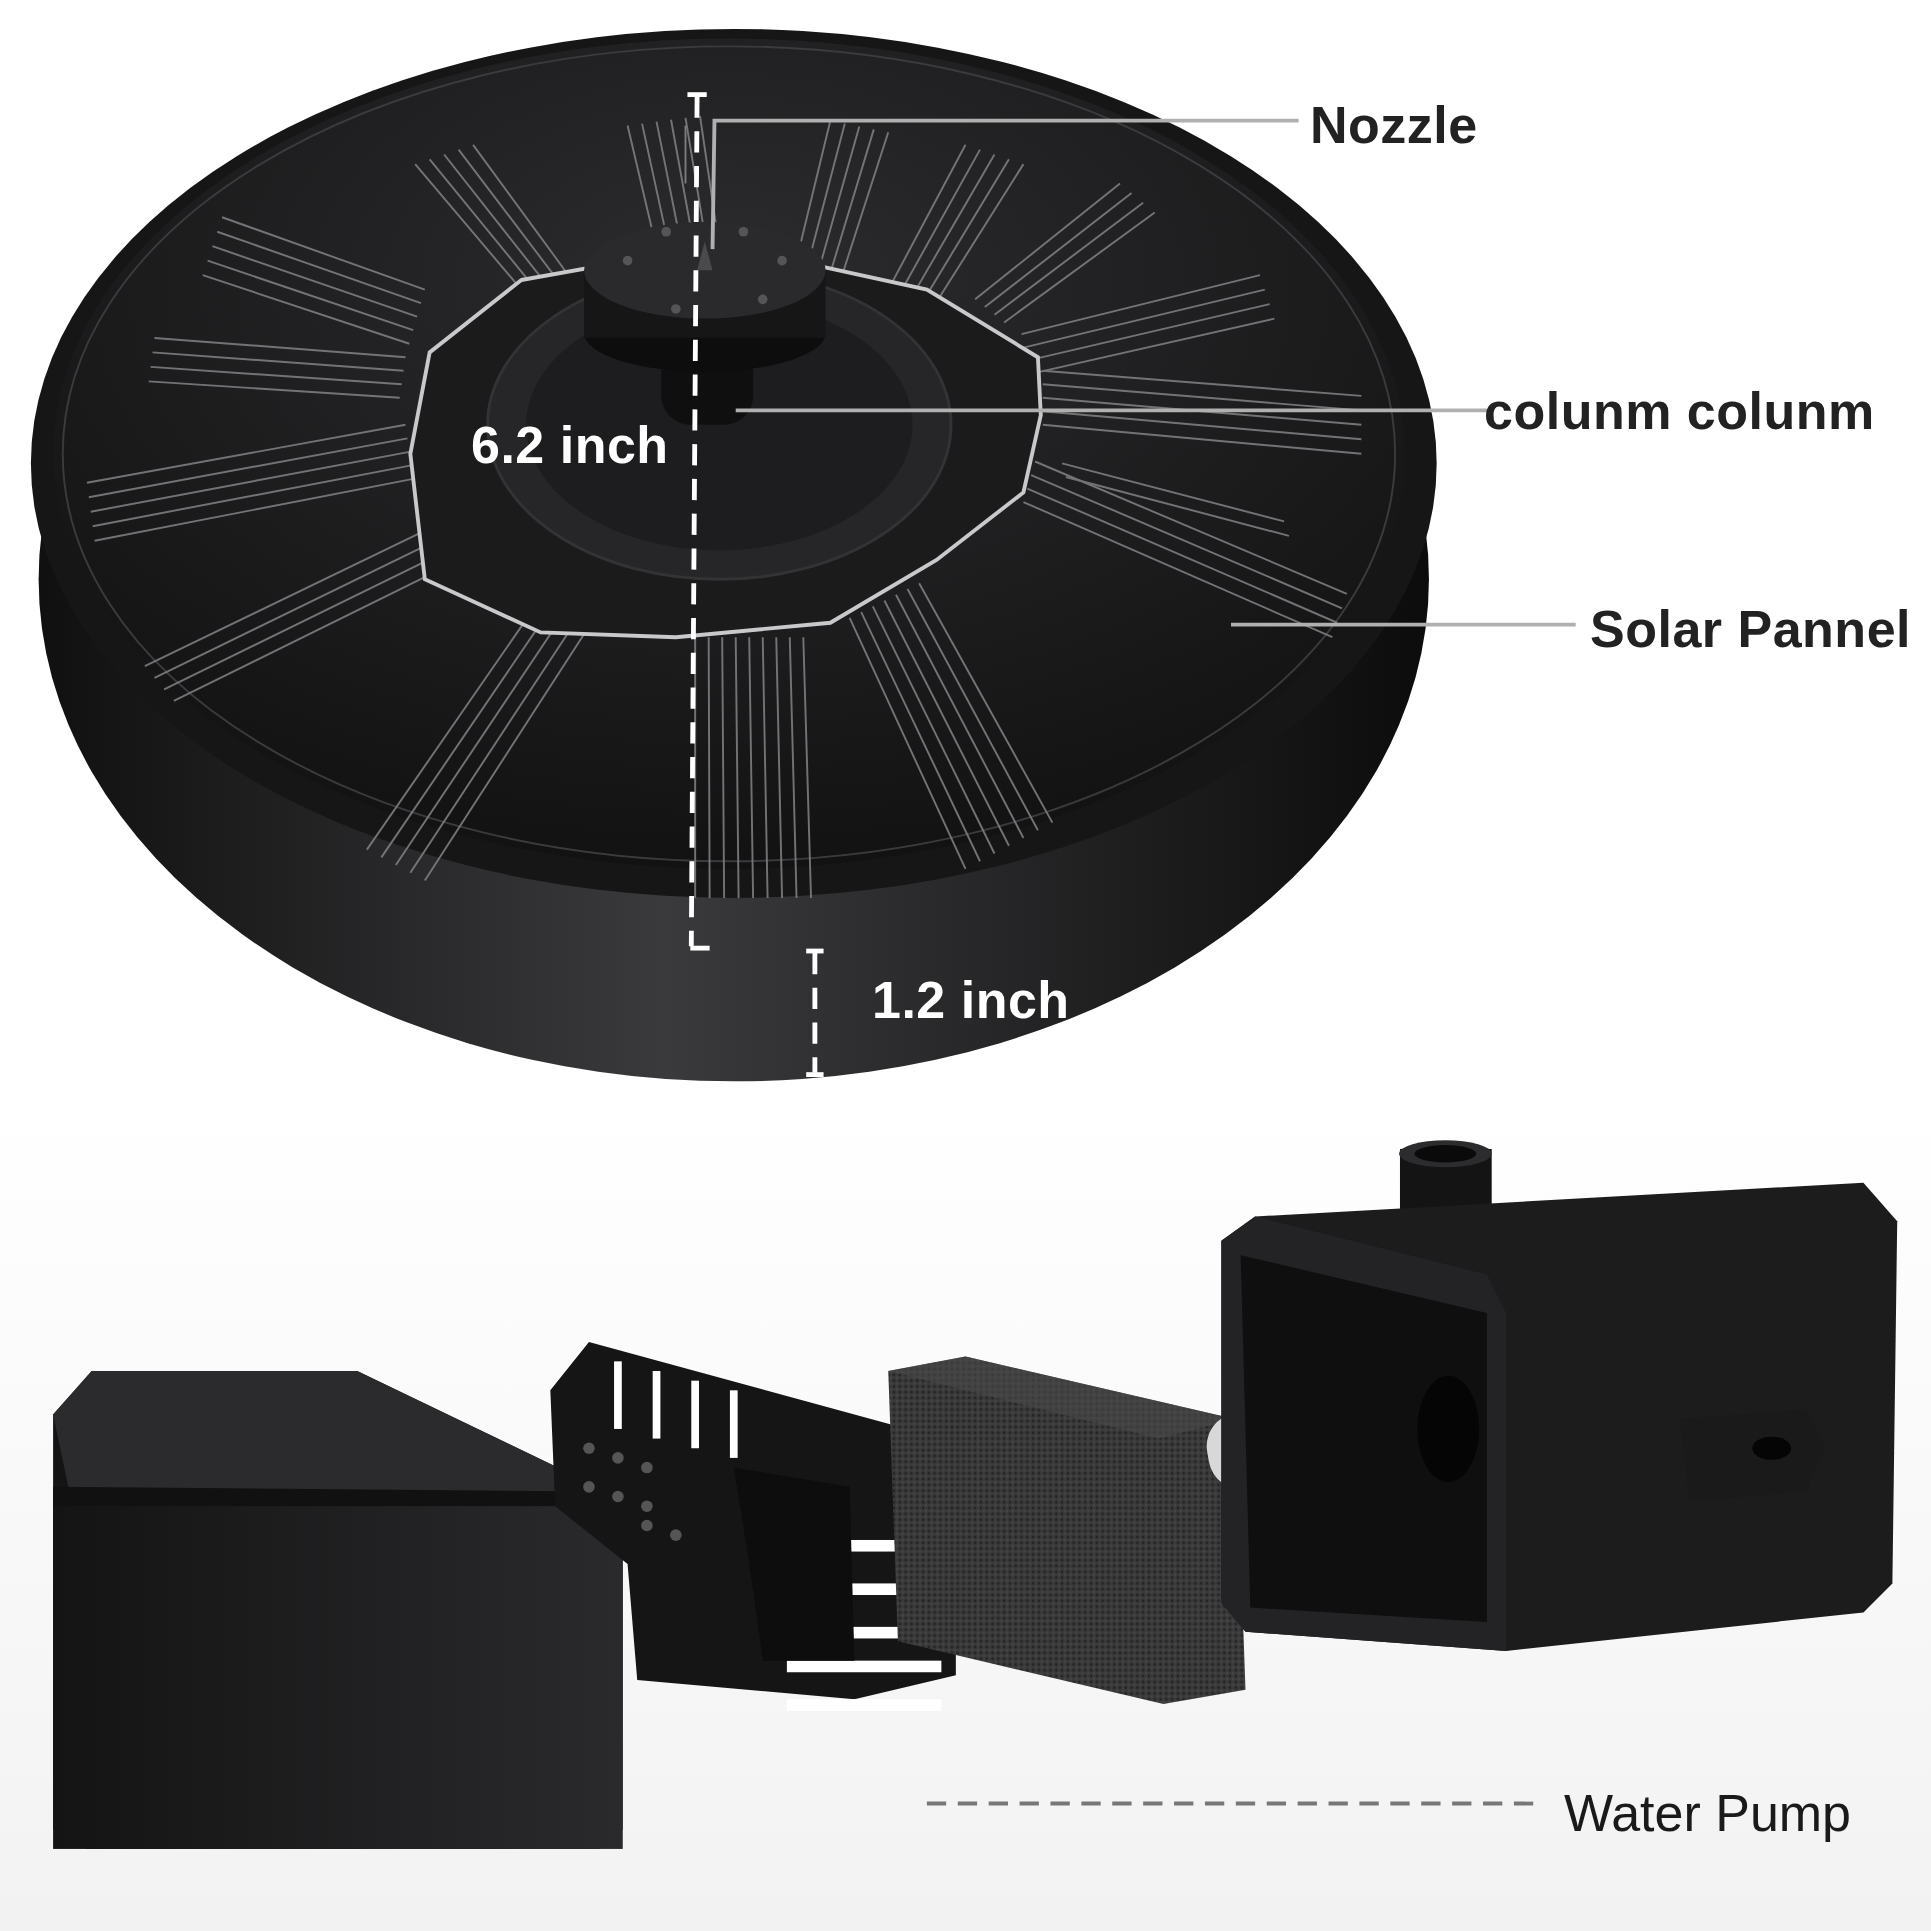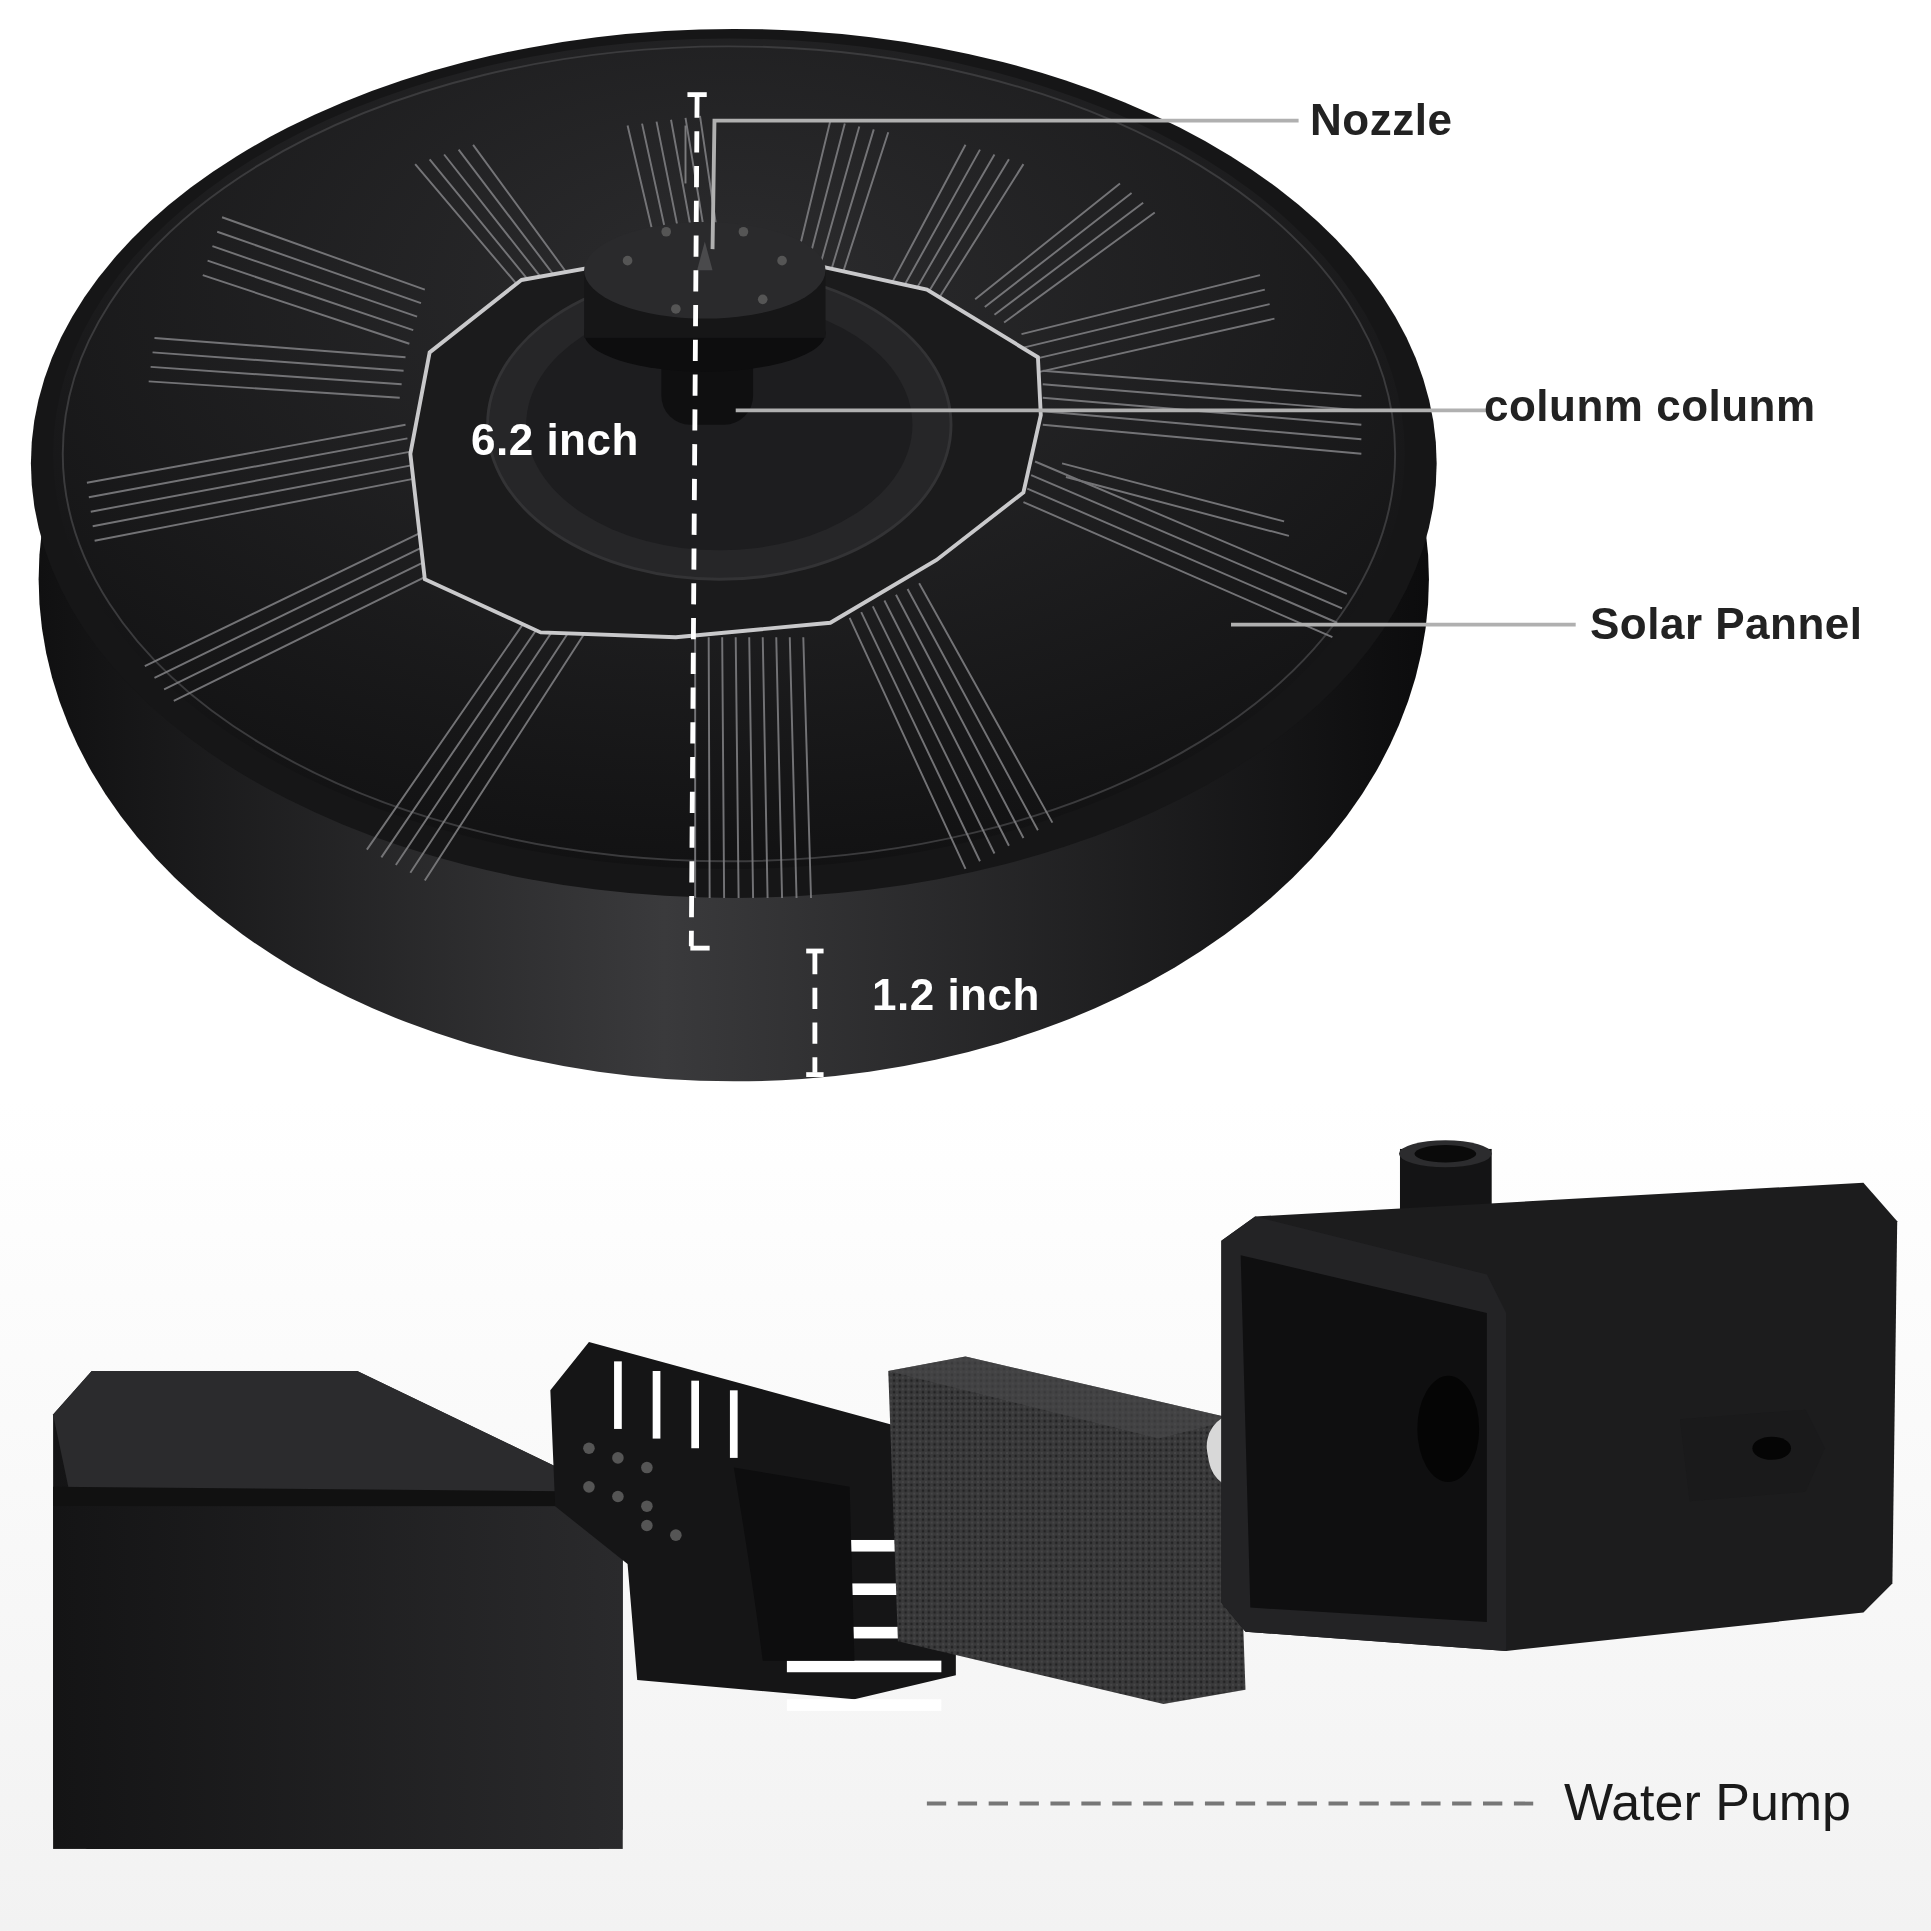--- a/index.html
+++ b/index.html
@@ -1,20 +1,20 @@
 <!DOCTYPE html>
 <html><head>
   <meta charset="utf-8">
   <style>
     html, body { margin: 0; padding: 0; }
     body { width: 1931px; height: 1931px; background: #ffffff; position: relative; overflow: hidden; font-family: "Liberation Sans", sans-serif; }
     .scene { position: absolute; left: 0; top: 0; width: 1931px; height: 1931px; }
-    .lbl { position: absolute; font-weight: bold; color: #222; font-size: 44px; white-space: nowrap; letter-spacing: 0.5px; }
+    .lbl { position: absolute; font-weight: bold; color: #222; font-size: 52px; white-space: nowrap; letter-spacing: 0.5px; }
     .lbl-white { color: #ffffff; }
-    .lbl-pump { font-weight: normal; font-size: 52px; color: #1a1a1a; letter-spacing: 0; }
+    .lbl-pump { font-weight: normal; font-size: 52px; color: #1a1a1a; letter-spacing: 0; margin-top: 11px; }
     .bottom-bg { position: absolute; left: 0; top: 1101px; width: 1931px; height: 830px; background: linear-gradient(#ffffff, #f2f2f2); }
   </style>
 </head>
 <body>
 
 <div class="bottom-bg"></div>
 
 <svg class="scene" viewBox="0 0 2000 2000" xmlns="http://www.w3.org/2000/svg">
   <defs>
     <radialGradient id="rimGrad" cx="50%" cy="30%" r="70%">

